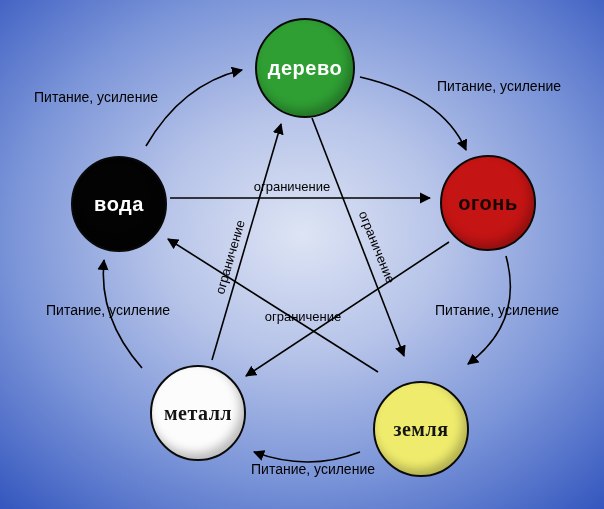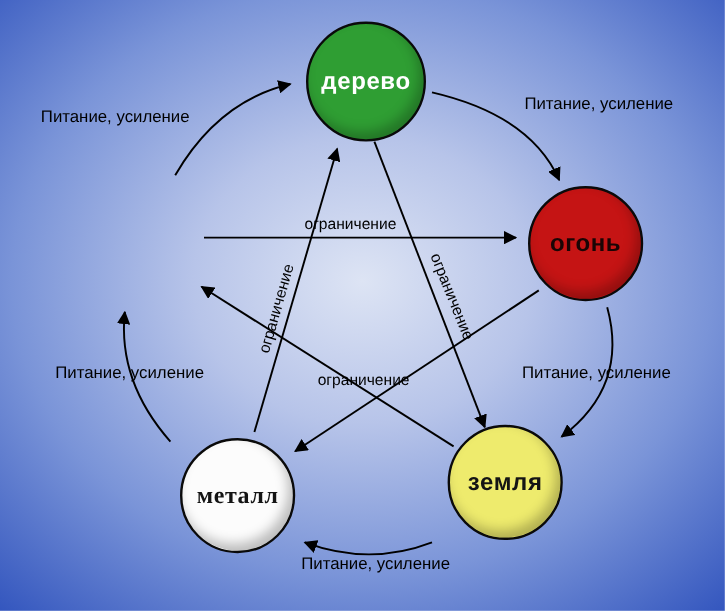--- a/index.html
+++ b/index.html
@@ -34,21 +34,21 @@
     justify-content: center;
     box-shadow: inset -4px -6px 10px rgba(0,0,0,0.25);
   }
   .node span {
     font-weight: bold;
     font-size: 20px;
     letter-spacing: 0.5px;
   }
   #node-wood  { left: 255px; top:  18px; width: 96px; height: 96px; }
   #node-fire  { left: 440px; top: 155px; width: 92px; height: 92px; }
-  #node-earth { left: 373px; top: 354px; width: 92px; height: 92px; }
+  #node-earth { left: 373px; top: 381px; width: 92px; height: 92px; font-family: Liberation Serif, serif; }
   #node-metal { left: 150px; top: 365px; width: 92px; height: 92px; }
   #node-water { left:  71px; top: 156px; width: 92px; height: 92px; }
 
   .edge-label {
     position: absolute;
     transform: translate(-50%, -50%);
     font-size: 14px;
     color: #000;
     white-space: nowrap;
   }
@@ -99,20 +99,23 @@
   </div>
 
   <div class="node" id="node-earth" style="background-color: rgb(238, 235, 109);">
     <span style="color: rgb(20, 20, 20);">земля</span>
   </div>
 
   <div class="node" id="node-metal" style="background-color: rgb(252, 252, 252); font-family: Liberation Serif, serif;">
     <span style="color: rgb(20, 20, 20);">металл</span>
   </div>
 
+  <div class="node" id="node-water" style="background-color: rgb(3, 3, 3);">
+    <span style="color: rgb(255, 255, 255);">вода</span>
+  </div>
 
   <div class="edge-label" id="lbl-feed-tl">Питание, усиление</div>
   <div class="edge-label" id="lbl-feed-tr">Питание, усиление</div>
   <div class="edge-label" id="lbl-feed-r">Питание, усиление</div>
   <div class="edge-label" id="lbl-feed-b">Питание, усиление</div>
   <div class="edge-label" id="lbl-feed-l">Питание, усиление</div>
 
   <div class="edge-label small" id="lbl-res-c">ограничение</div>
   <div class="edge-label small" id="lbl-res-l">ограничение</div>
   <div class="edge-label small" id="lbl-res-r">ограничение</div>

